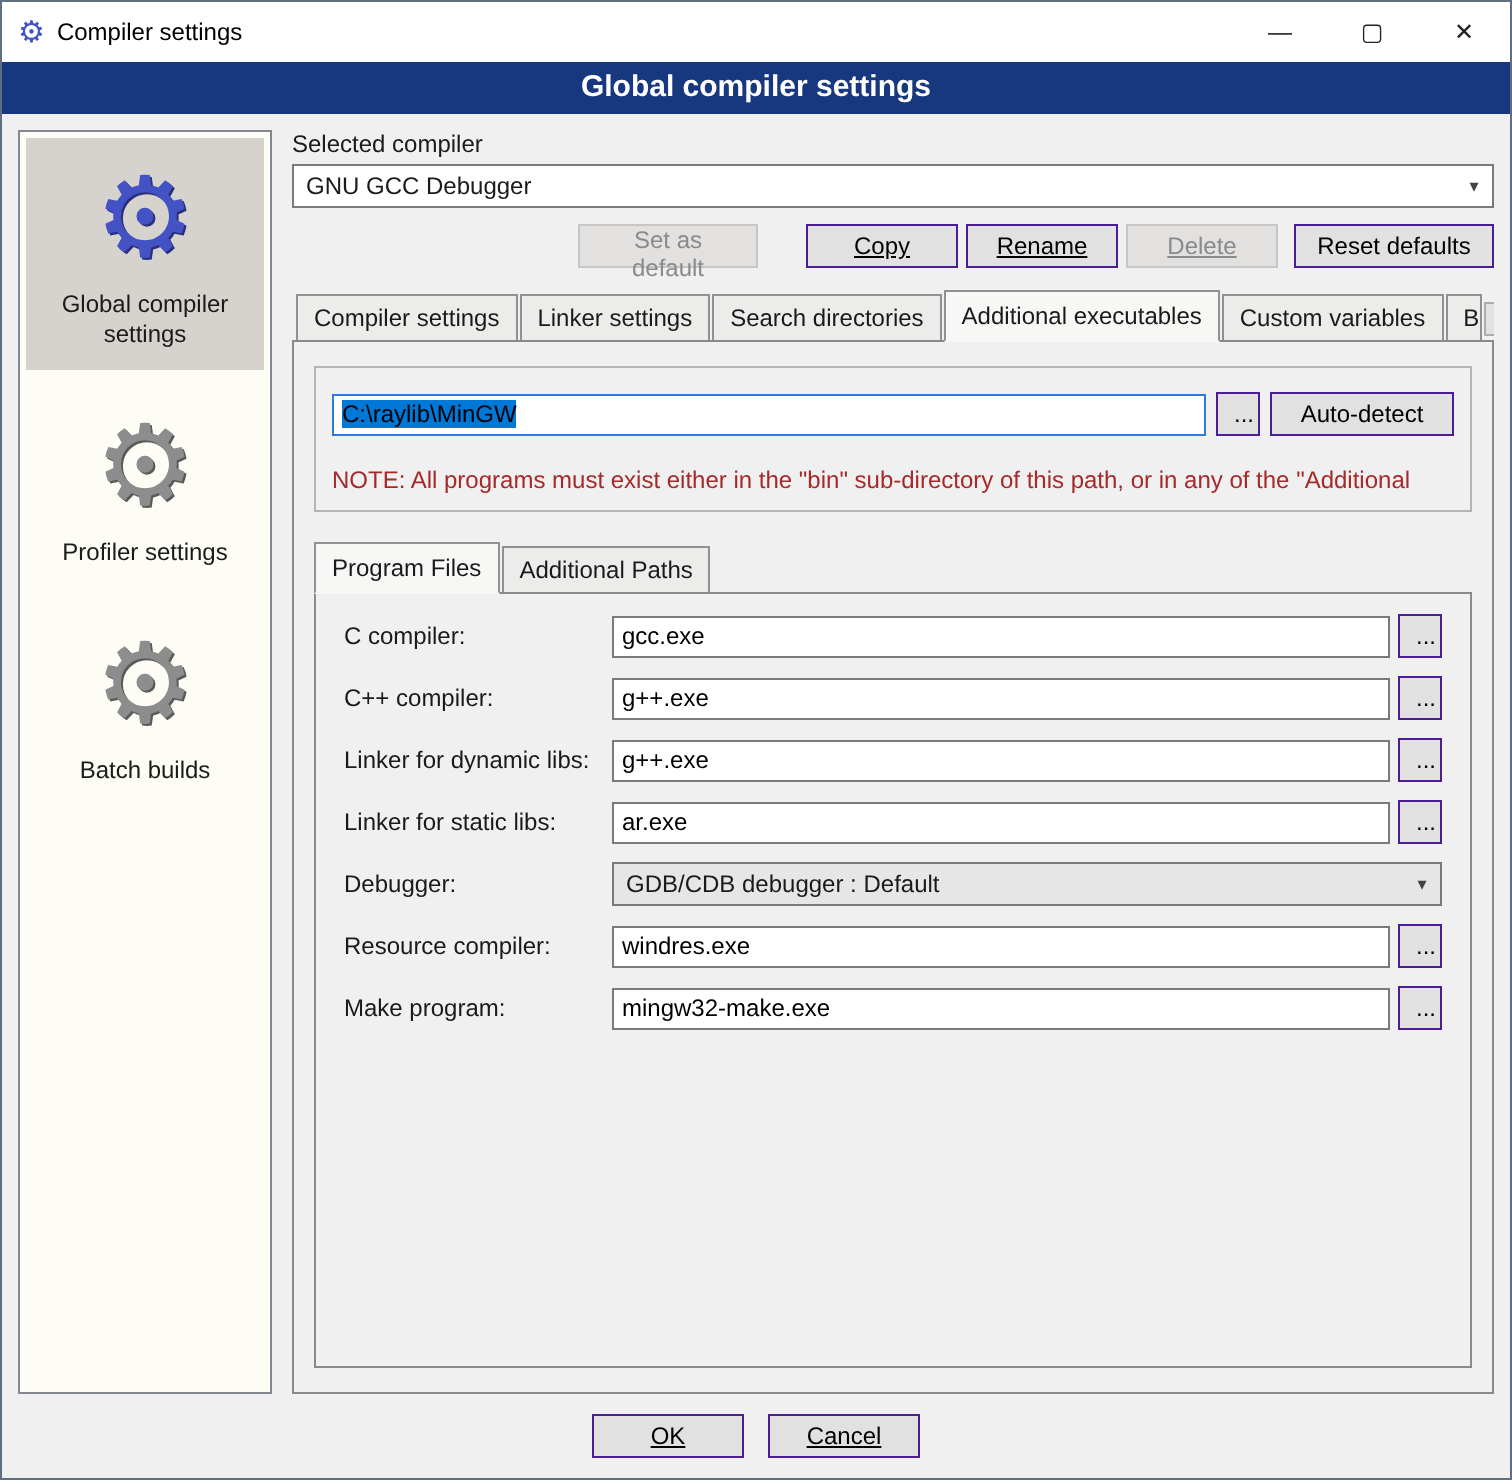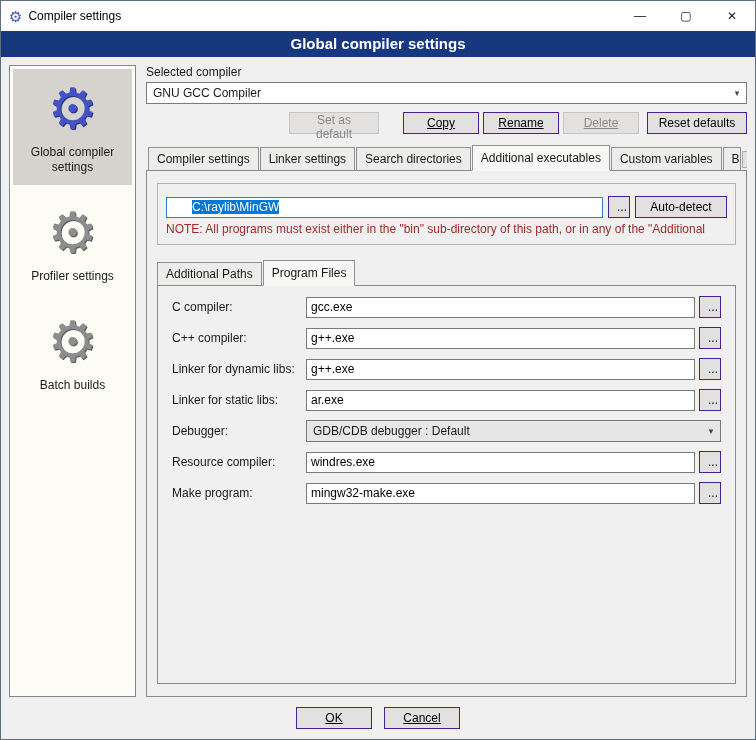--- a/index.html
+++ b/index.html
@@ -68,25 +68,25 @@
     justify-content:center; background:#e1e1e1; border:1px solid #adadad; cursor:default;}
   .notebook-page{flex:1 1 auto; border:1px solid #8a8a8a; background:#f0f0f0;
     display:flex; flex-direction:column; overflow:hidden;}
   
   .groupbox{border:1px solid #b4b4b4; margin:12px 10px 0 10px; padding:8px 8px 6px 8px; position:relative;}
   .groupbox-legend{position:absolute; top:-8px; left:8px; background:#f0f0f0; padding:0 4px; font-size:12px;}
   .dir-row{display:flex; align-items:center; gap:5px; margin-top:4px;}
   .textbox{height:21px; background:#fff; border:1px solid #7a7a7a; display:flex;
     align-items:center; padding-left:4px; font-size:12px;}
   .textbox.focused{border-color:var(--focus-border);}
-  .textbox .selected-text{background:var(--selection-blue); color:#ffffff;margin-left:21px;}
+  .textbox .selected-text{background:var(--selection-blue); color:#000000;}
   .dir-input{flex:1 1 auto;}
   .browse-btn{width:22px; flex:0 0 auto;}
   .autodetect-btn{width:92px; flex:0 0 auto;}
-  .note-text{color:var(--note-red); font-size:12px; margin:4px 0 2px 0; white-space:nowrap; overflow:hidden;}
+  .note-text{color:var(--note-red); font-size:12px; margin:15px 0 2px 0; white-space:nowrap; overflow:hidden;}
   
   .subtabstrip{display:flex; align-items:flex-end; margin:14px 10px 0 10px;}
   .subpage{flex:1 1 auto; border:1px solid #8a8a8a; background:#f0f0f0; margin:0 10px 12px 10px;
     padding:10px 4px 0 4px; display:flex; flex-direction:column; overflow:hidden;}
   .form-row{display:flex; align-items:center; margin:0 10px 9px 10px;}
   .form-label{width:134px; flex:0 0 auto; font-size:12px;}
   .form-input{flex:1 1 auto; height:21px; background:#fff; border:1px solid #7a7a7a;
     font-size:12px; font-family:inherit; padding:0 4px;}
   .form-row .browse-btn{margin-left:4px;}
   .form-combo{flex:1 1 auto; height:22px;gap:12px;}
@@ -123,21 +123,21 @@
       <span class="sb-icon gray">⚙</span>
       <span class="sb-label">Batch builds</span>
     </div>
   </div>
 
   <div class="main">
 
     <div class="field-label">Selected compiler</div>
 
     <div class="combo">
-      <span class="combo-text">GNU GCC Compiler</span>
+      <span class="combo-text">GNU GCC Debugger</span>
       <span class="combo-arrow">▾</span>
     </div>
 
     <div class="btn-row">
       <button class="btn w90 mr24" disabled="">Set as default</button>
       <button class="btn w72 mr4">Copy</button>
       <button class="btn w72 mr4">Rename</button>
       <button class="btn w72" disabled="">Delete</button>
       <button class="btn w100 ml20">Reset defaults</button>
     </div>
@@ -162,22 +162,22 @@
           <div class="textbox dir-input focused">
             <span class="selected-text">C:\raylib\MinGW</span>
           </div>
           <button class="btn browse-btn">...</button>
           <button class="btn autodetect-btn">Auto-detect</button>
         </div>
         <div class="note-text">NOTE: All programs must exist either in the "bin" sub-directory of this path, or in any of the "Additional</div>
       </div>
 
       <div class="subtabstrip">
+        <div class="tab active">Program Files</div>
         <div class="tab">Additional Paths</div>
-        <div class="tab active">Program Files</div>
       </div>
 
       <div class="subpage">
 
         <div class="form-row">
           <span class="form-label">C compiler:</span>
           <input class="form-input" value="gcc.exe" style="">
           <button class="btn browse-btn">...</button>
         </div>
 

